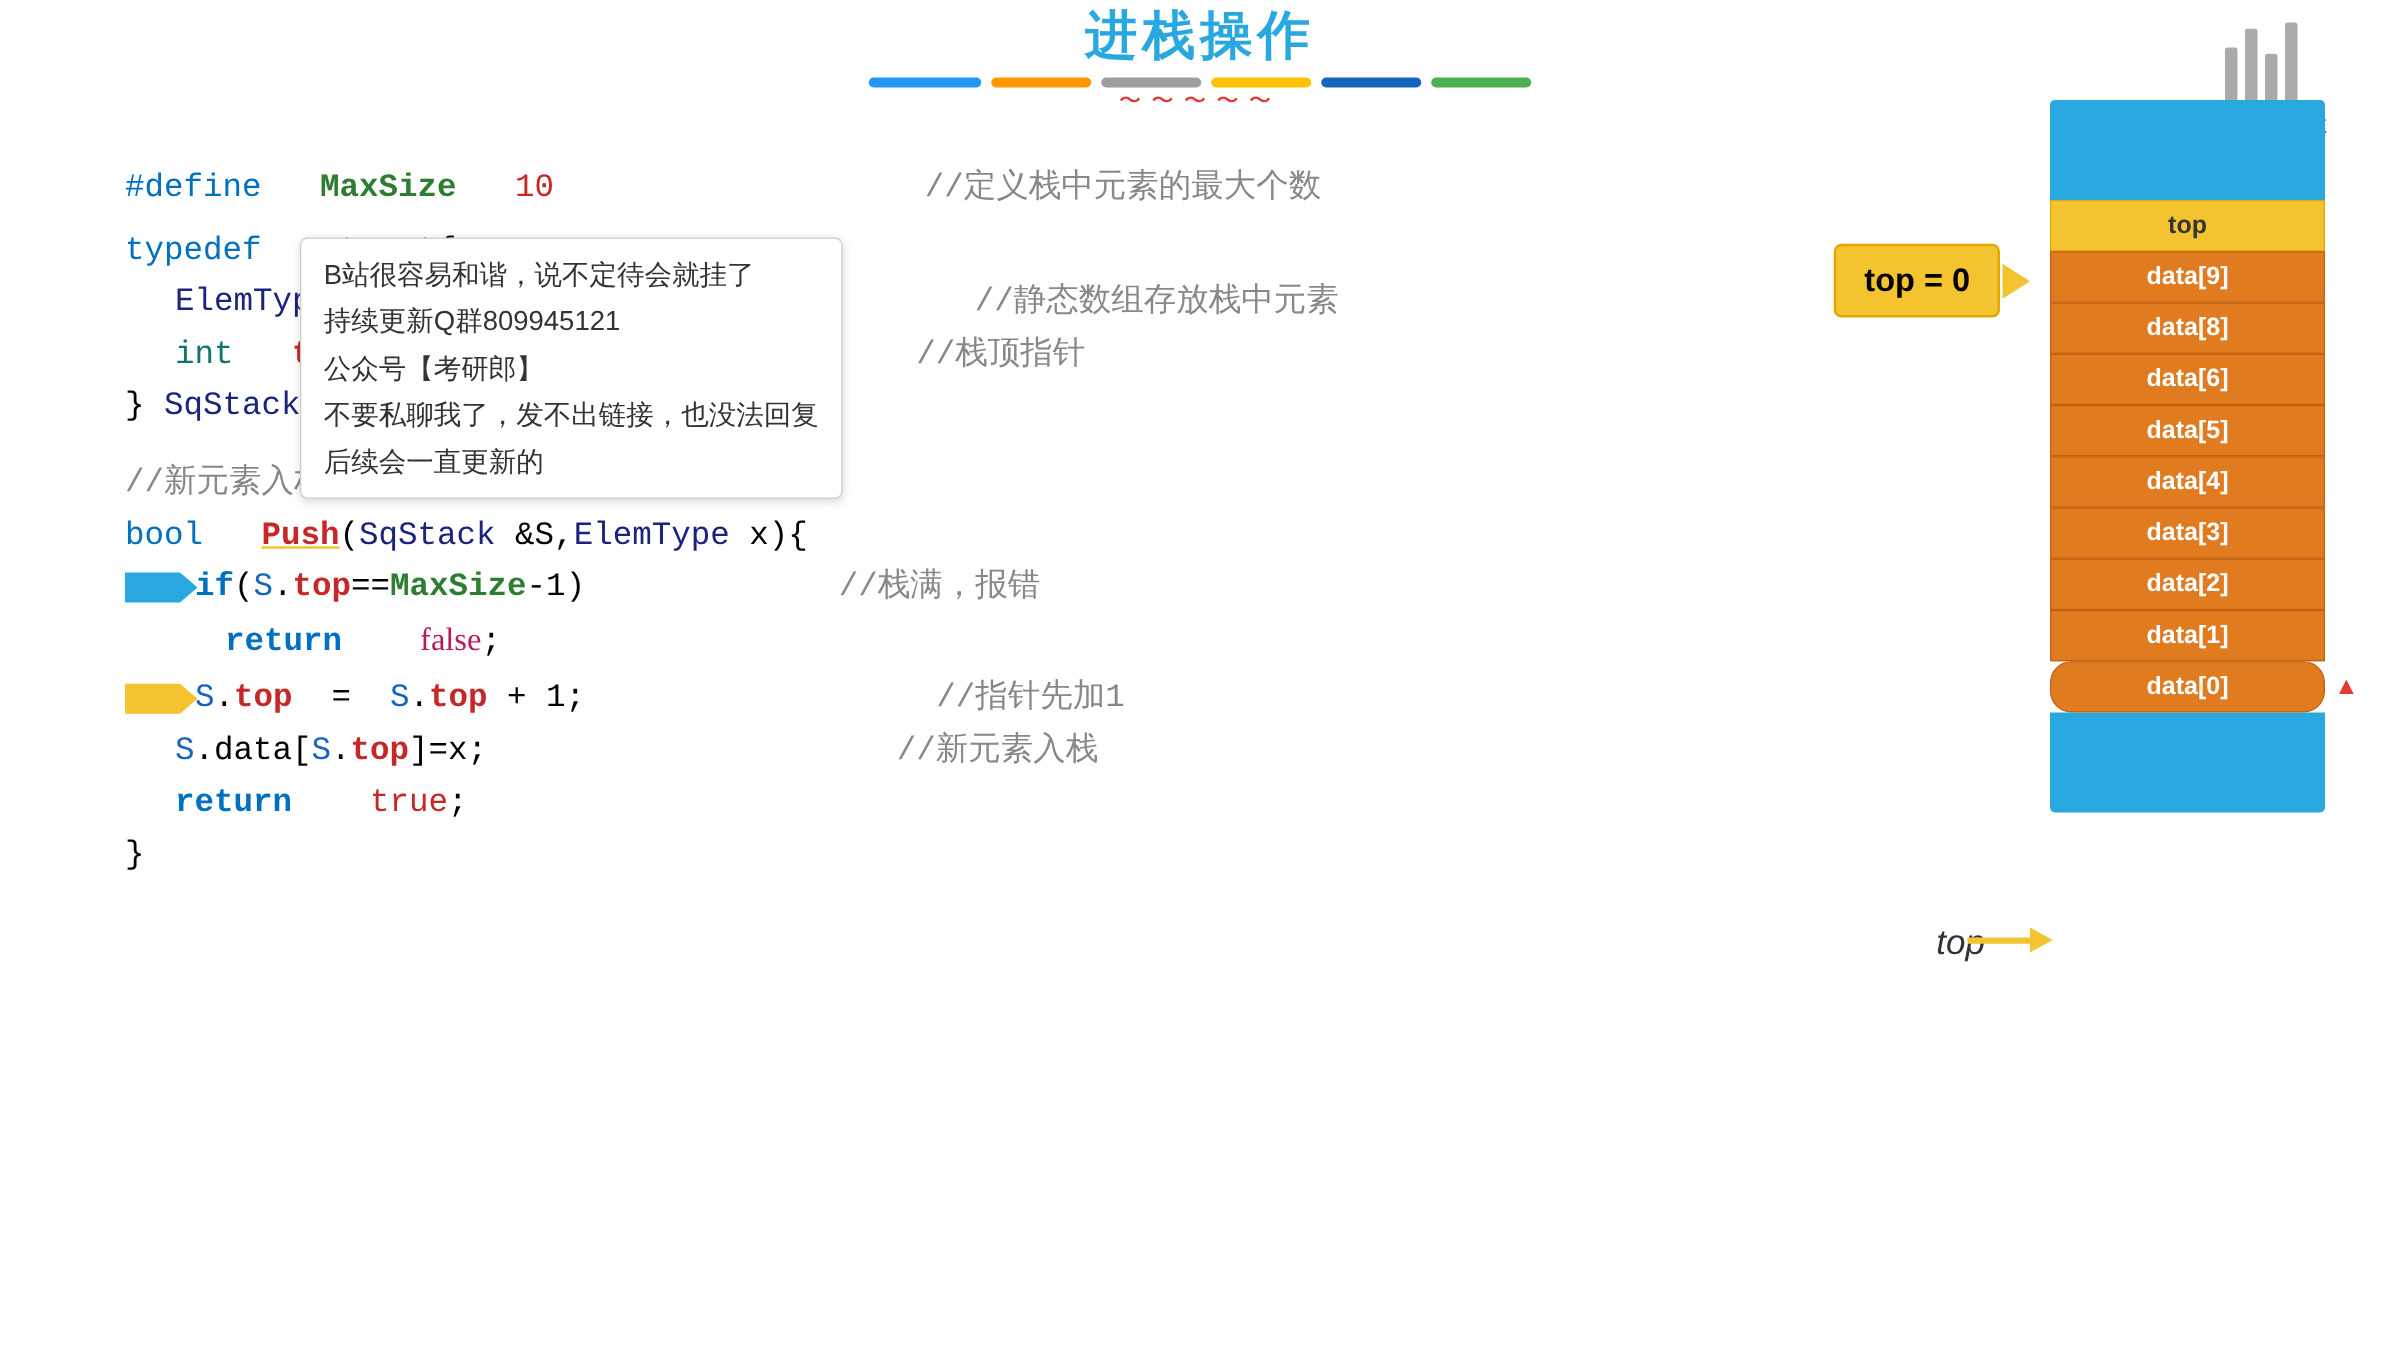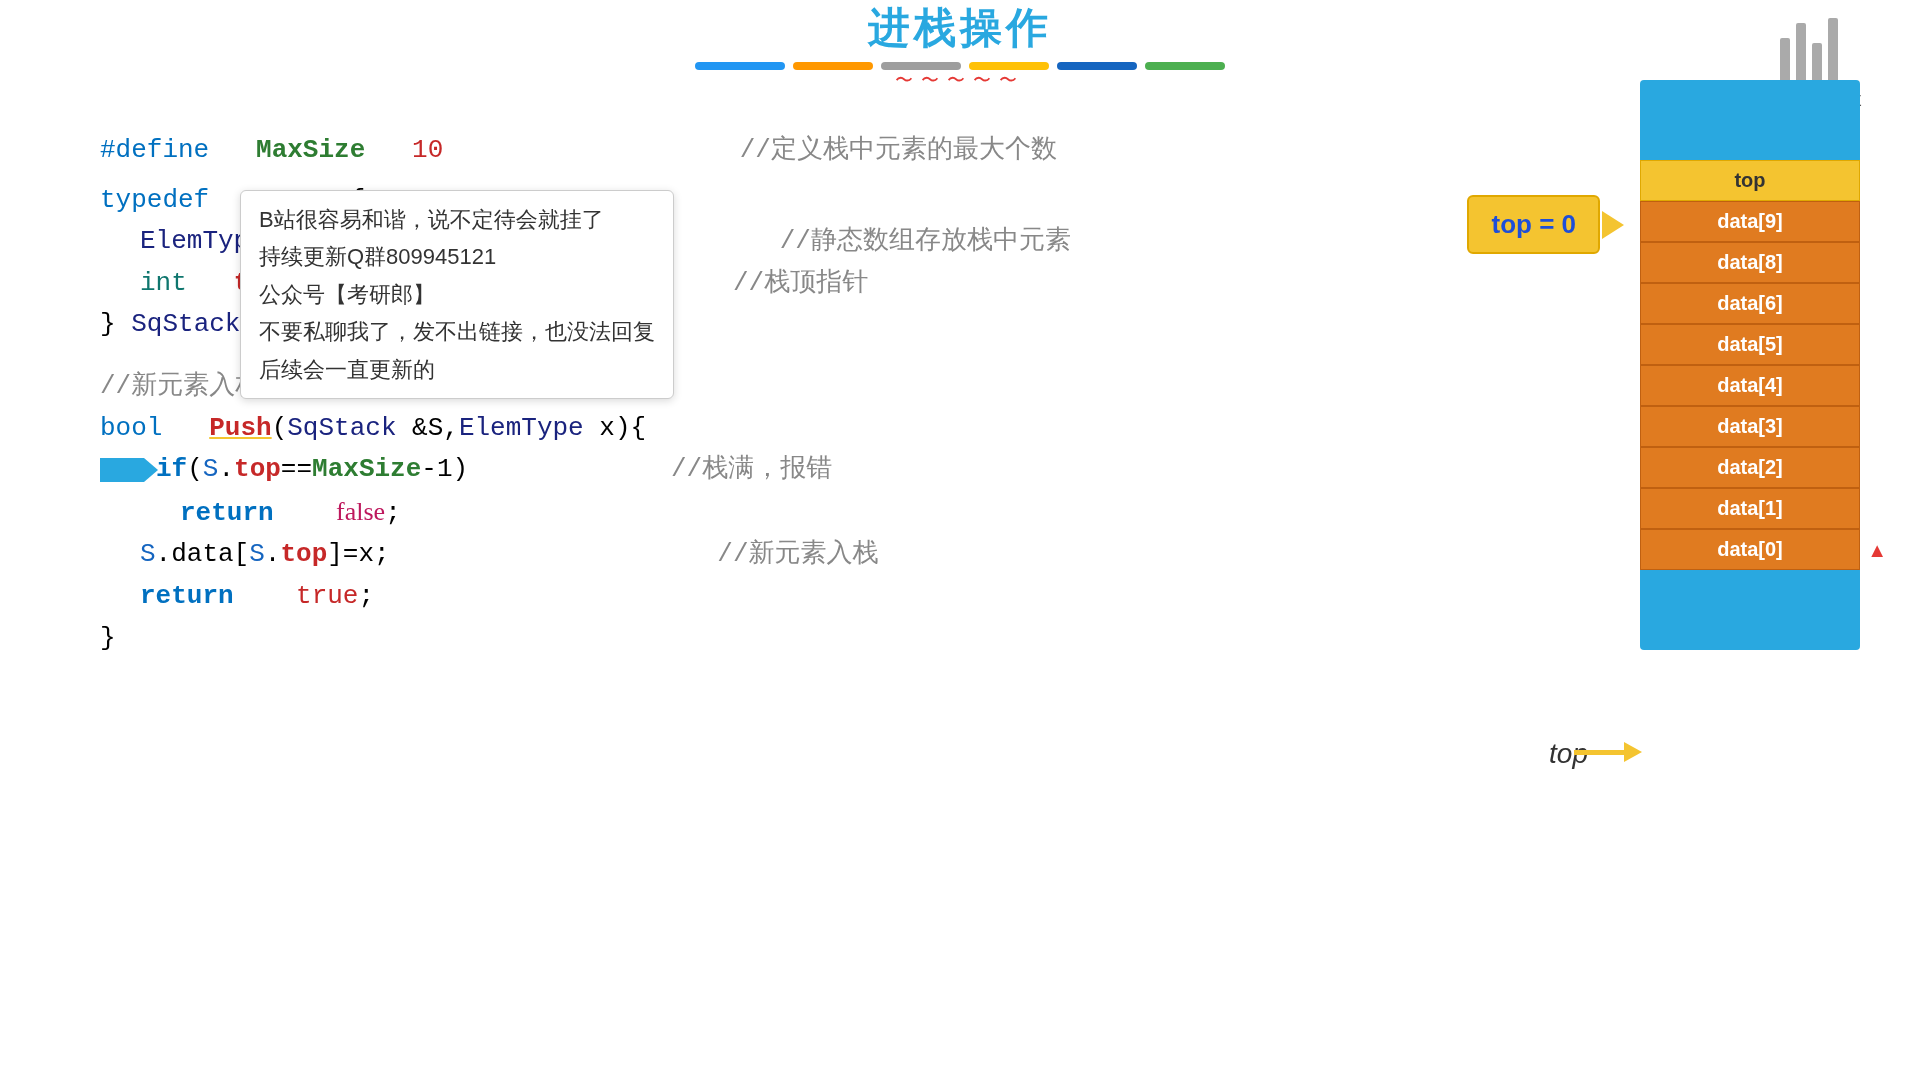--- a/index.html
+++ b/index.html
@@ -169,21 +169,21 @@
       height: 80px;
       border-radius: 0 0 4px 4px;
     }
 
     
     .top-badge {
       position: absolute;
       right: 320px;
       top: 195px;
       background: #f4c430;
-      color: #1d4ed8;
+      color: #000000;
       font-size: 26px;
       font-weight: bold;
       padding: 12px 22px;
       border-radius: 6px;
       border: 2px solid #e0a800;
     }
     .top-badge::after {
       content: '';
       position: absolute;
       right: -26px;
@@ -286,20 +286,30 @@
       &nbsp;&nbsp;&nbsp;&nbsp;&nbsp;&nbsp;&nbsp;&nbsp;&nbsp;&nbsp;&nbsp;
       <span class="comment">//栈满，报错</span>
     </span>
   </span>
 
   <span class="code-line indent2">
     <span class="kw-return">return</span>
     &nbsp;&nbsp;&nbsp;<span class="kw-false">false</span>;
   </span>
 
+  <span class="code-line" style="display:flex;align-items:center;gap:6px;margin-top:4px;">
+    <span class="yellow-arrow"></span>
+    <span>
+      <span class="var-s">S</span>.<span class="var-stop">top</span>
+      &nbsp;=&nbsp;
+      <span class="var-s">S</span>.<span class="var-stop">top</span> + 1;
+      &nbsp;&nbsp;&nbsp;&nbsp;&nbsp;&nbsp;&nbsp;&nbsp;&nbsp;&nbsp;&nbsp;&nbsp;&nbsp;&nbsp;&nbsp;&nbsp;
+      <span class="comment">//指针先加1</span>
+    </span>
+  </span>
 
   <span class="code-line indent1">
     <span class="var-s">S</span>.data[<span class="var-s">S</span>.<span class="var-stop">top</span>]=x;
     &nbsp;&nbsp;&nbsp;&nbsp;&nbsp;&nbsp;&nbsp;&nbsp;&nbsp;&nbsp;&nbsp;&nbsp;&nbsp;&nbsp;&nbsp;&nbsp;&nbsp;&nbsp;&nbsp;
     <span class="comment">//新元素入栈</span>
   </span>
 
   <span class="code-line indent1">
     <span class="kw-return">return</span>
     &nbsp;&nbsp;&nbsp;<span class="kw-true">true</span>;
@@ -327,21 +337,21 @@
   <div id="memory-cells-container">
       <div class="memory-top-cell" style="position: relative;"><span>top</span></div>
       <div class="memory-cell" style="position: relative;"><span>data[9]</span></div>
       <div class="memory-cell" style="position: relative;"><span>data[8]</span></div>
       <div class="memory-cell" style="position: relative;"><span>data[6]</span></div>
       <div class="memory-cell" style="position: relative;"><span>data[5]</span></div>
       <div class="memory-cell" style="position: relative;"><span>data[4]</span></div>
       <div class="memory-cell" style="position: relative;"><span>data[3]</span></div>
       <div class="memory-cell" style="position: relative;"><span>data[2]</span></div>
       <div class="memory-cell" style="position: relative;"><span>data[1]</span></div>
-      <div class="memory-cell" style="position: relative;"><span>data[0]</span><span style="position: absolute; right: -28px; top: 50%; transform: translateY(-50%); font-size: 20px; color: rgb(229, 57, 53);">▲</span></div>
+      <div class="memory-cell" style="position: relative; border-radius: 17px;"><span>data[0]</span><span style="position: absolute; right: -28px; top: 50%; transform: translateY(-50%); font-size: 20px; color: rgb(229, 57, 53);">▲</span></div>
     </div>
   <div class="memory-bottom-blue"></div>
 </div>
 
 <div style="position:absolute;right:332px;bottom:310px;font-size:28px;color:#333;font-style:italic;">top</div>
 <div style="position:absolute;right:278px;bottom:318px;display:flex;align-items:center;gap:0;">
   <div style="width:50px;height:5px;background:#f4c430;"></div>
   <div style="width:0;height:0;border-left:18px solid #f4c430;border-top:10px solid transparent;border-bottom:10px solid transparent;"></div>
 </div>
 

